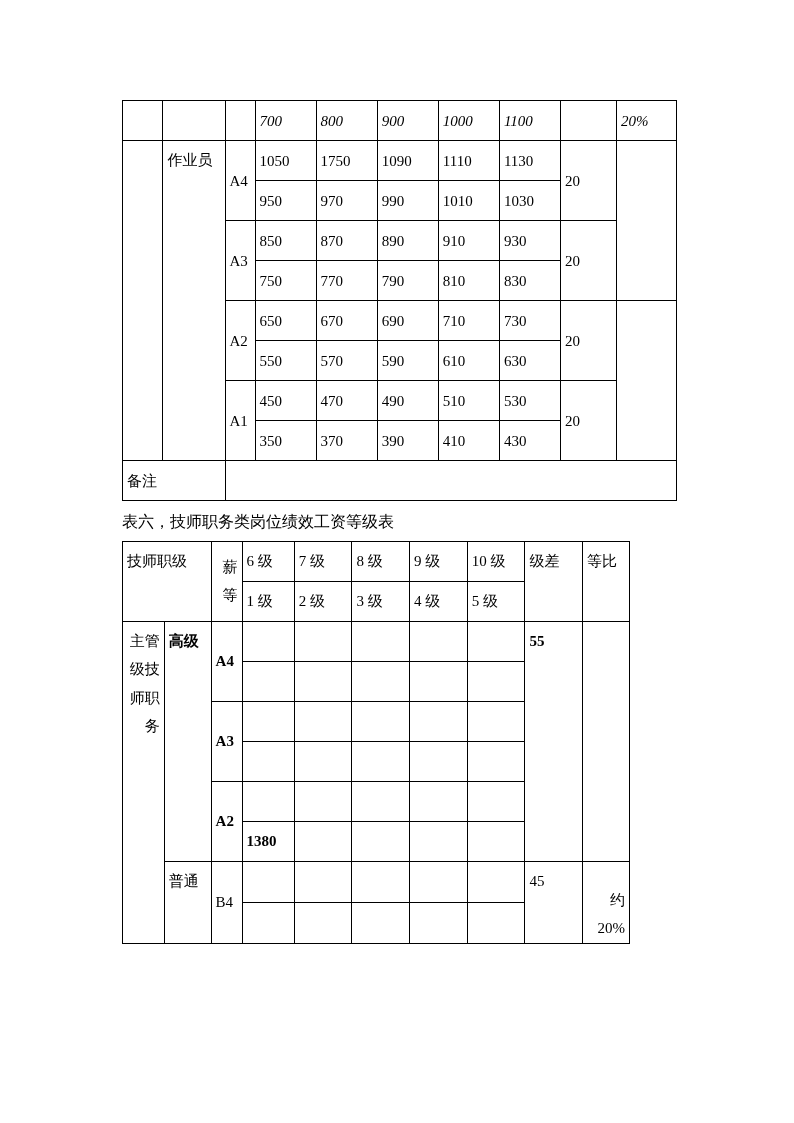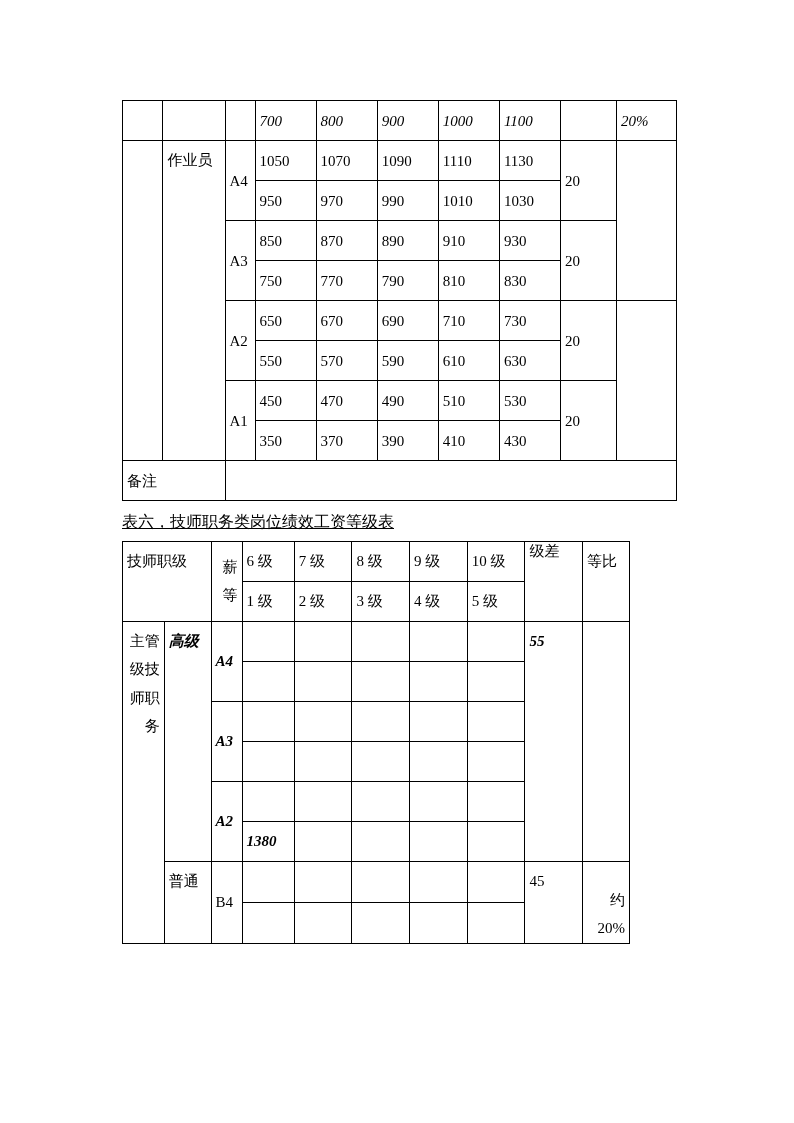--- a/index.html
+++ b/index.html
@@ -26,26 +26,25 @@
       border: 1px solid #000;
       padding: 0 4px;
       height: 40px;
       vertical-align: middle;
       text-align: left;
       font-size: 15px;
       line-height: 1.2;
       overflow: hidden;
     }
     .italic { font-style: italic; }
-    .bold { font-weight: bold; font-style: italic; }
+    .bold { font-weight: bold; }
     .caption {
       font-size: 16px;
       margin: 8px 0 6px 0;
       line-height: 1.6;
-      text-decoration: underline;
     }
     
     .t1 .c1 { width: 39px; }
     .t1 .c2 { width: 60px; }
     .t1 .c3 { width: 29px; }
     .t1 .c4 { width: 59px; }
     .t1 .c5 { width: 59px; }
     .t1 .c6 { width: 59px; }
     .t1 .c7 { width: 59px; }
     .t1 .c8 { width: 59px; }
@@ -96,21 +95,21 @@
     <td class="italic">1100</td>
     <td></td>
     <td class="italic">20%</td>
   </tr>
 
   <tr>
     <td rowspan="8"></td>
     <td rowspan="8" style="vertical-align:top;padding-top:10px">作业员</td>
     <td rowspan="2">A4</td>
     <td>1050</td>
-    <td>1070</td>
+    <td>1750</td>
     <td>1090</td>
     <td>1110</td>
     <td>1130</td>
     <td rowspan="2">20</td>
     <td rowspan="4"></td>
   </tr>
   <tr>
     <td>950</td>
     <td>970</td>
     <td>990</td>
@@ -196,21 +195,21 @@
 
   <tbody>
         <tr>
     <td colspan="2" rowspan="2" style="vertical-align:top;padding-top:10px">技师职级</td>
     <td rowspan="2" class="vcell">薪等</td>
     <td>6 级</td>
     <td>7 级</td>
     <td>8 级</td>
     <td>9 级</td>
     <td>10 级</td>
-    <td rowspan="2" style="vertical-align:top;">级差</td>
+    <td rowspan="2" style="vertical-align:top;padding-top:10px">级差</td>
     <td rowspan="2" style="vertical-align:top;padding-top:10px">等比</td>
   </tr>
   <tr>
     <td>1 级</td>
     <td>2 级</td>
     <td>3 级</td>
     <td>4 级</td>
     <td>5 级</td>
   </tr>
 

